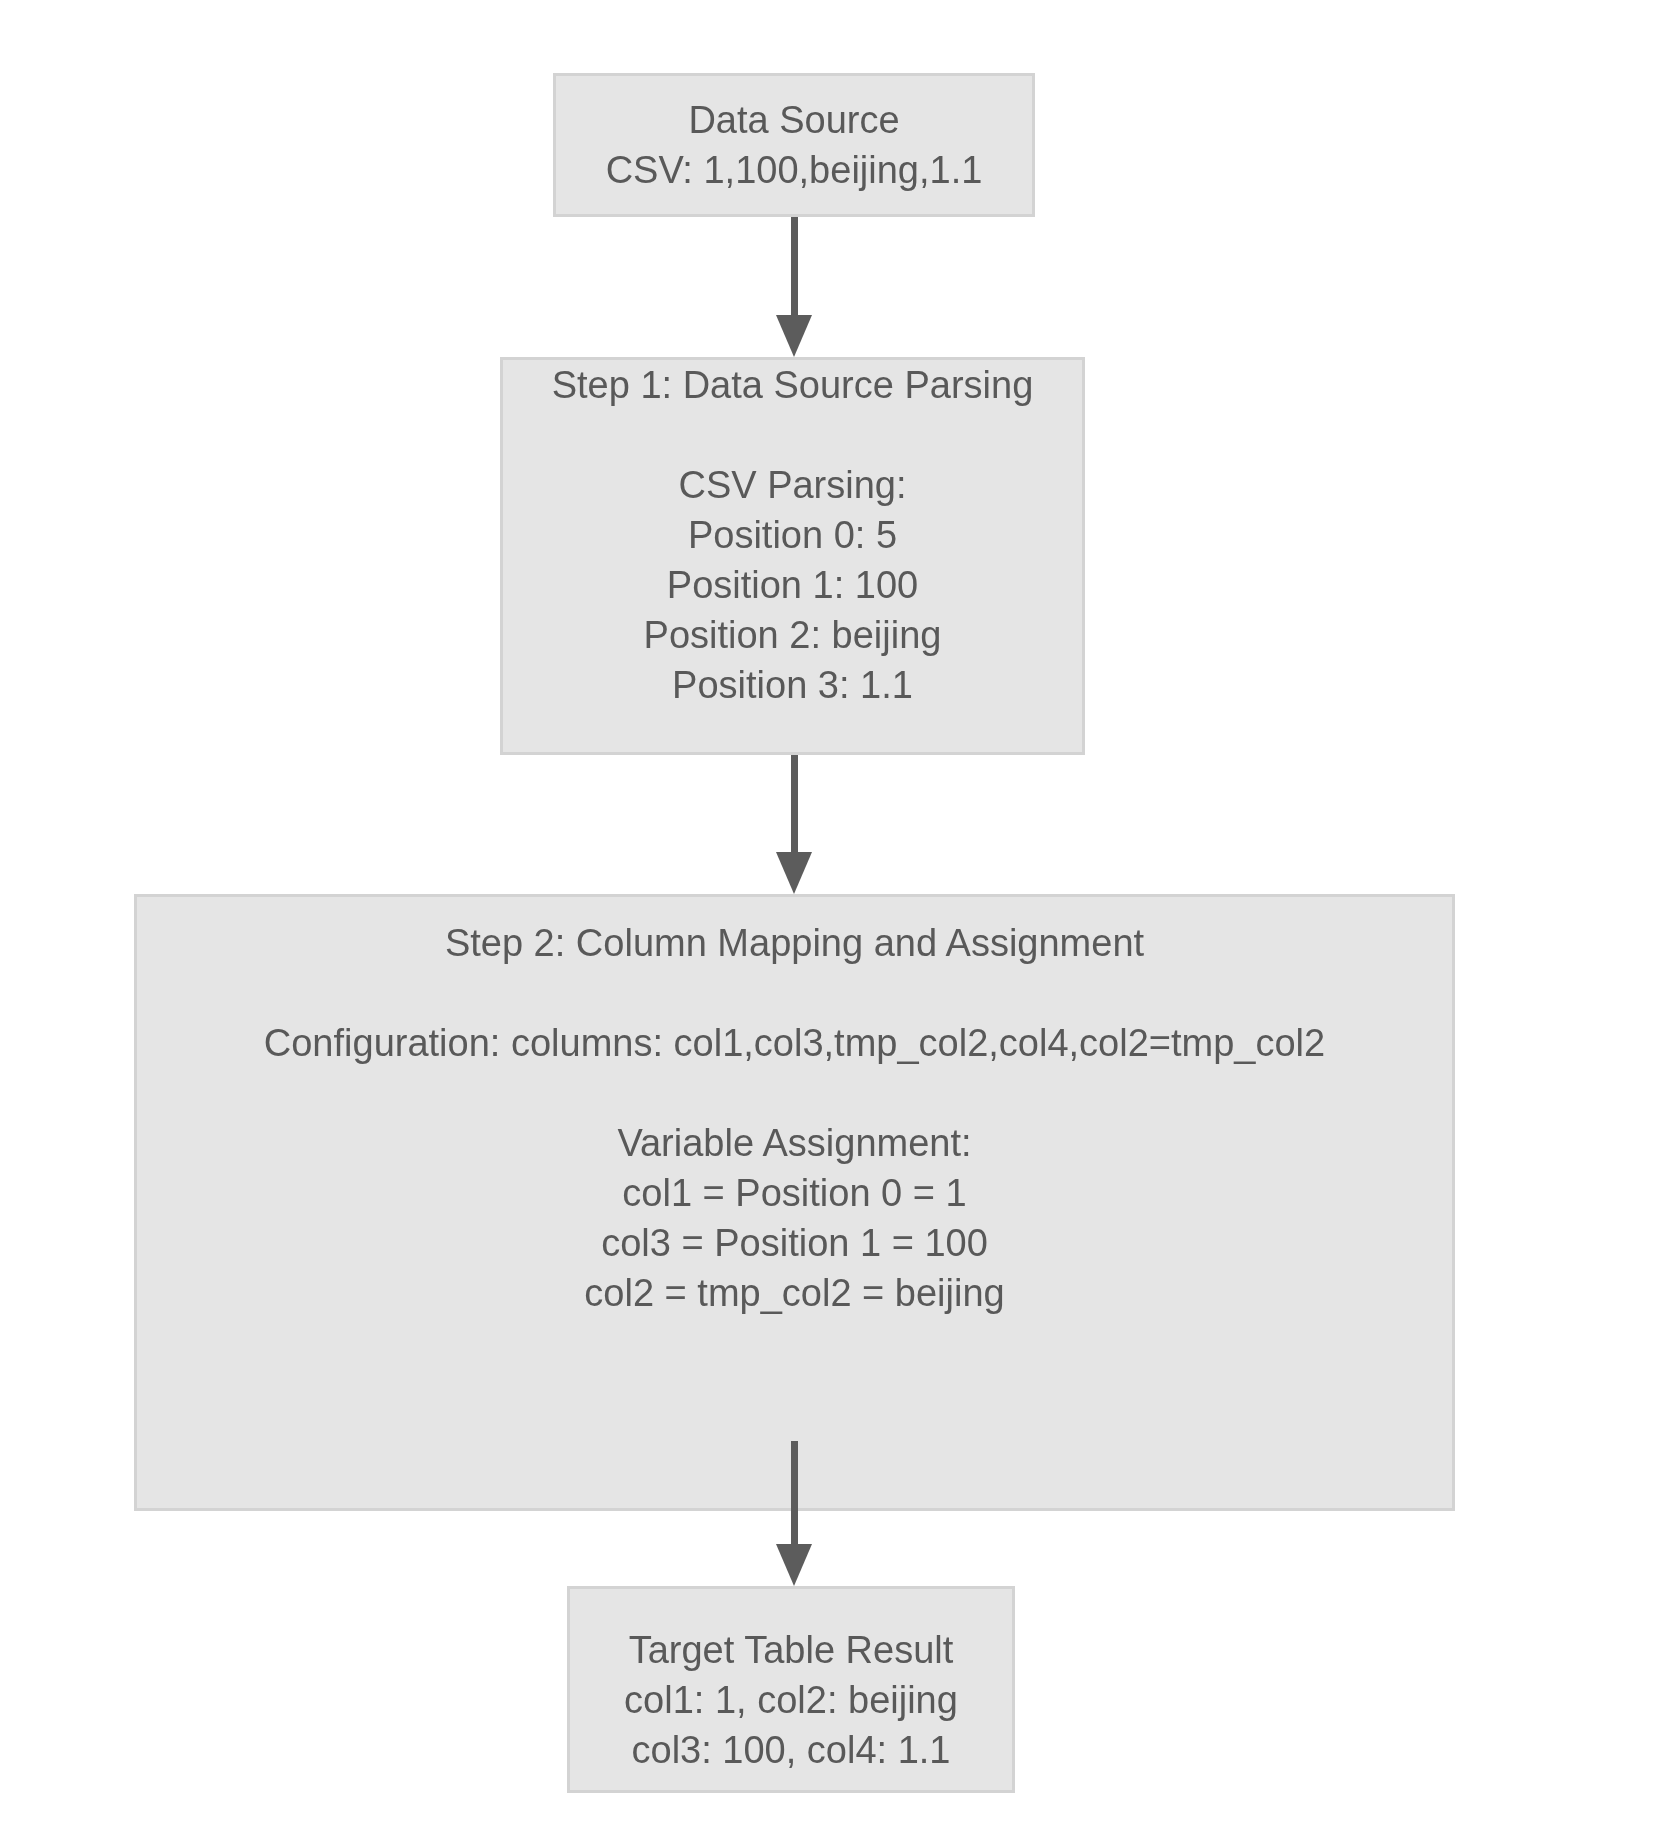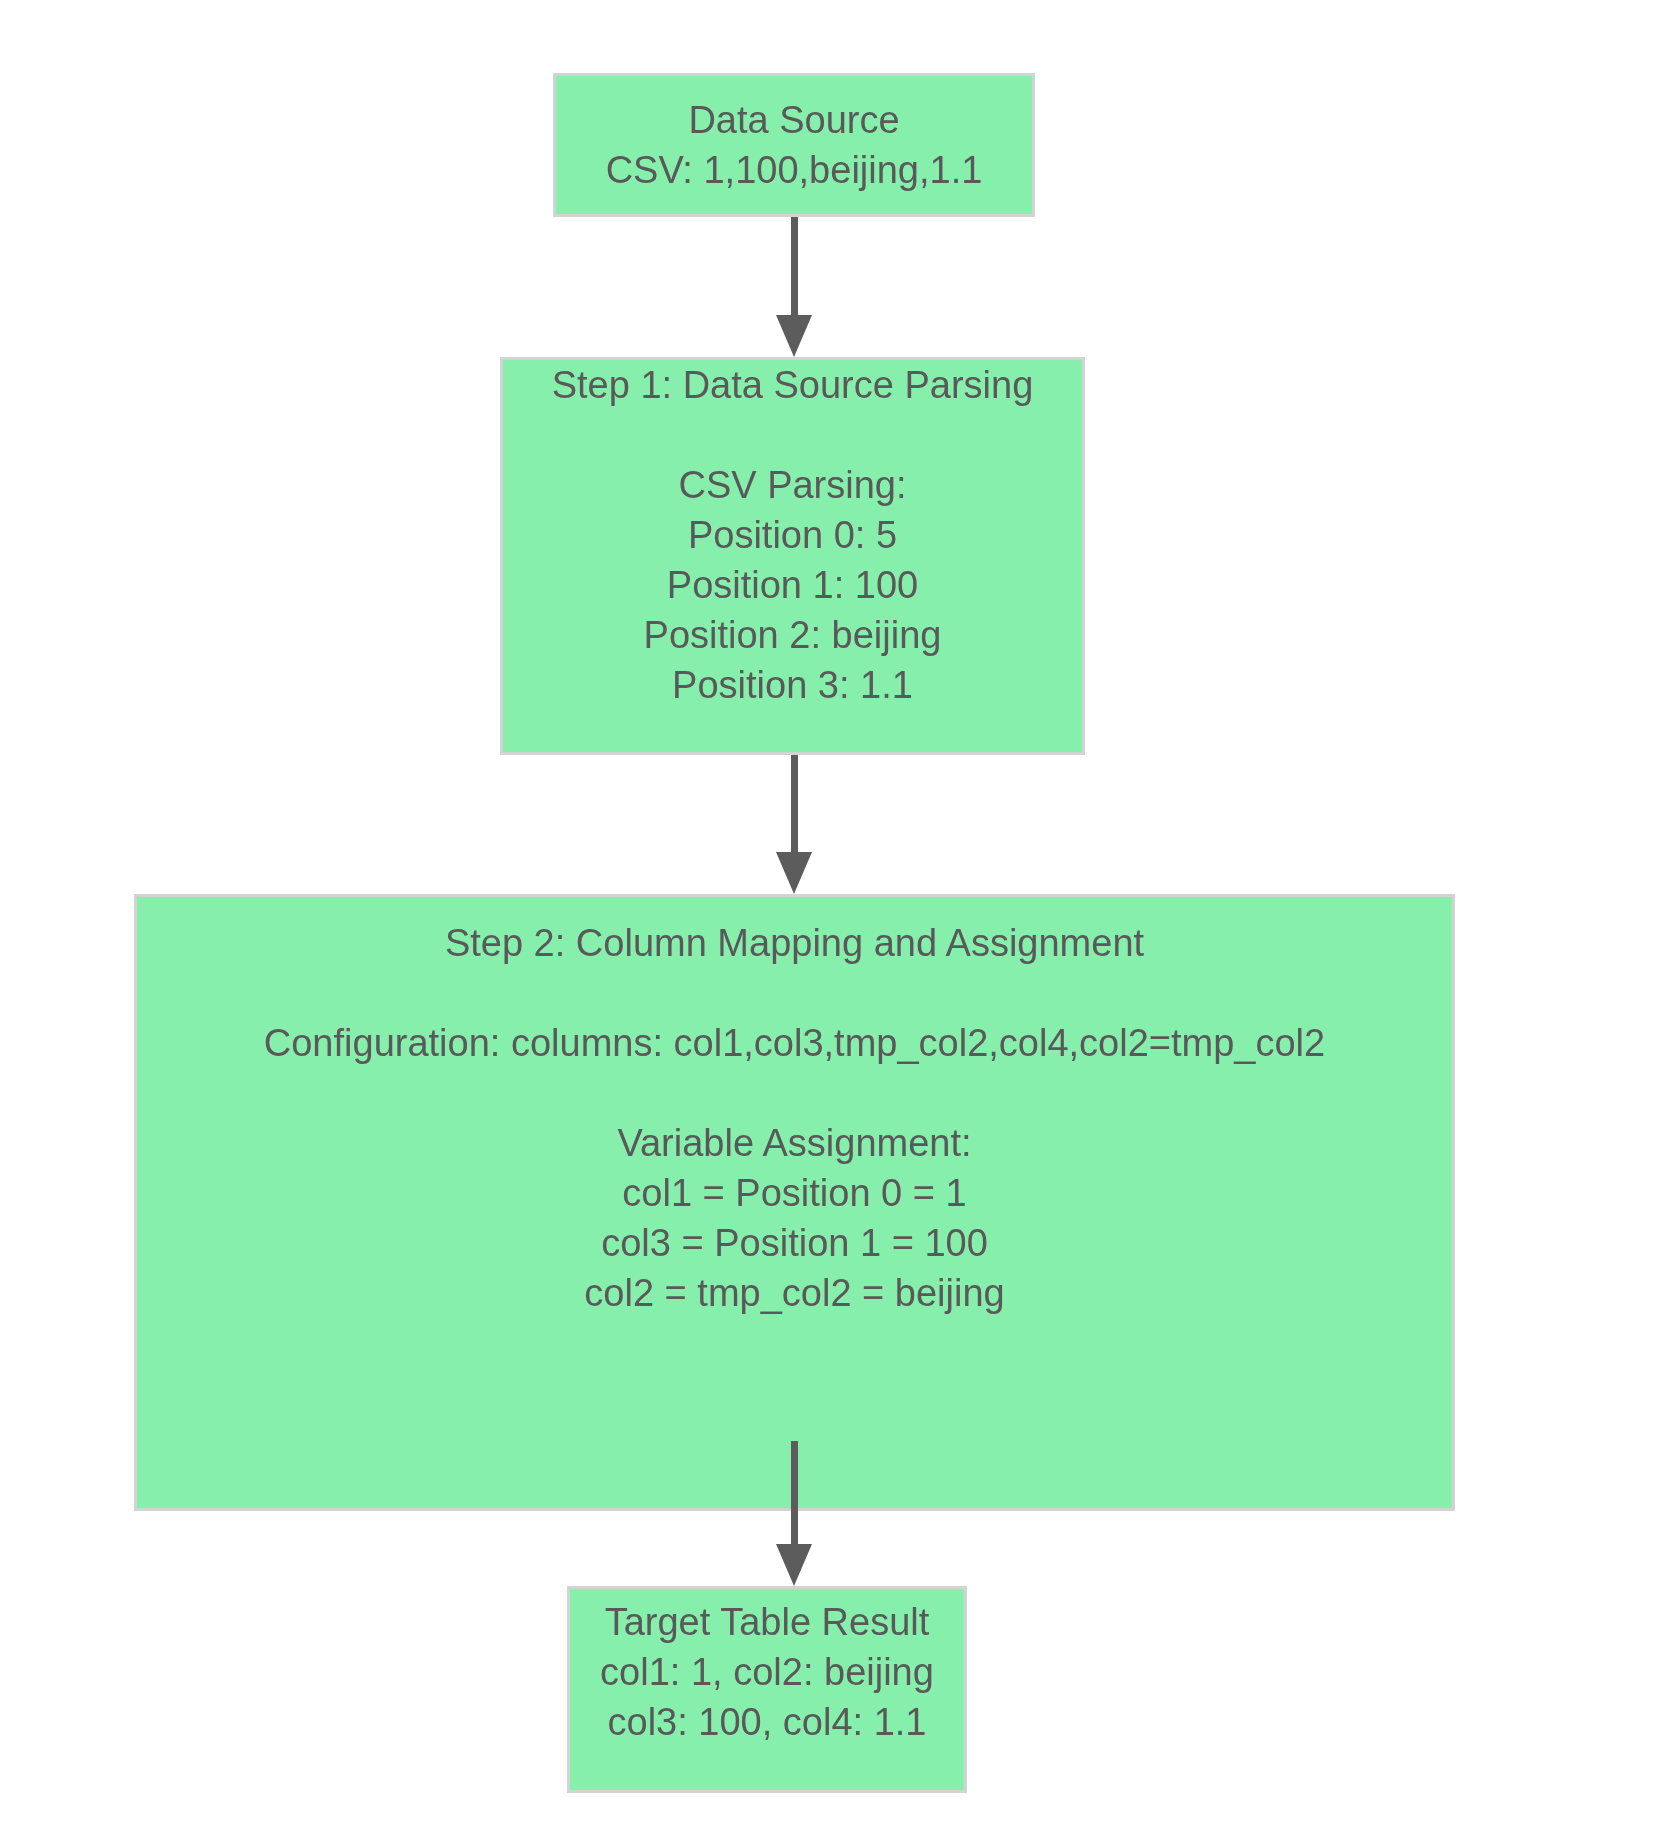--- a/index.html
+++ b/index.html
@@ -12,34 +12,34 @@
     width: 1676px;
     height: 1848px;
     background: #ffffff;
     font-family: "Liberation Sans", sans-serif;
     color: #595959;
     overflow: hidden;
   }
   .node {
     position: absolute;
     box-sizing: border-box;
-    background: #86efac;
+    background: #e5e5e5;
     border: 3px solid #d3d3d3;
     text-align: center;
     font-size: 38px;
   }
   .node .line {
     height: 50px;
     line-height: 50px;
     white-space: nowrap;
   }
   .node-data-source { left: 553px; top: 73px;   width: 482px;  height: 144px; padding-top: 19px; }
   .node-step1       { left: 500px; top: 357px;  width: 585px;  height: 398px; }
   .node-step2       { left: 134px; top: 894px;  width: 1321px; height: 617px; padding-top: 21px; }
-  .node-target      { left: 567px; top: 1586px; width: 400px;  height: 207px; padding-top: 8px; }
+  .node-target      { left: 567px; top: 1586px; width: 448px;  height: 207px; padding-top: 36px; }
 
   .arrow {
     position: absolute;
     left: 776px;           
     width: 36px;
     display: flex;
     flex-direction: column;
     align-items: center;
   }
   .arrow-1 { top: 217px;  height: 140px; }

